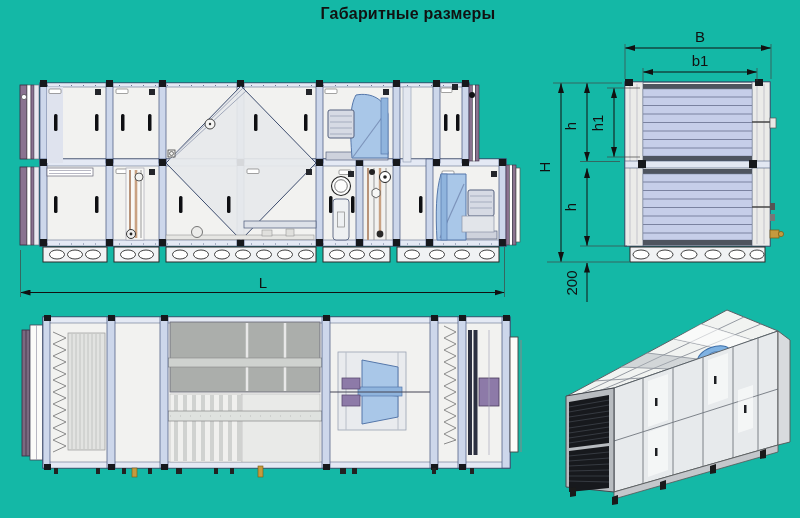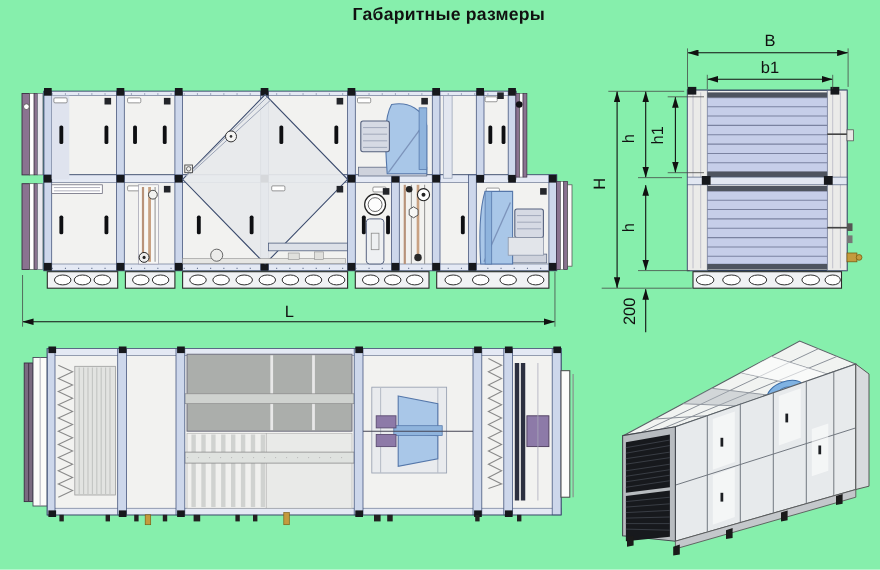--- a/index.html
+++ b/index.html
@@ -1,16 +1,16 @@
 <!DOCTYPE html>
 <html><head>
 <meta charset="utf-8">
 <style>
   html,body{margin:0;padding:0;background:#ffffff;}
-  .canvas{position:relative;width:800px;height:518px;background:#86efac;overflow:hidden;
+  .canvas{position:relative;width:800px;height:518px;background:#14b8a6;overflow:hidden;
           font-family:"Liberation Sans",sans-serif;}
   .title{position:absolute;top:5px;left:0;width:816px;text-align:center;
          font-size:16px;font-weight:bold;color:#111;letter-spacing:.2px;}
   svg{position:absolute;left:0;top:0;}
   svg text{font-family:"Liberation Sans",sans-serif;font-size:15px;fill:#111;}
 </style>
 </head>
 <body>
 
 <div class="canvas">

